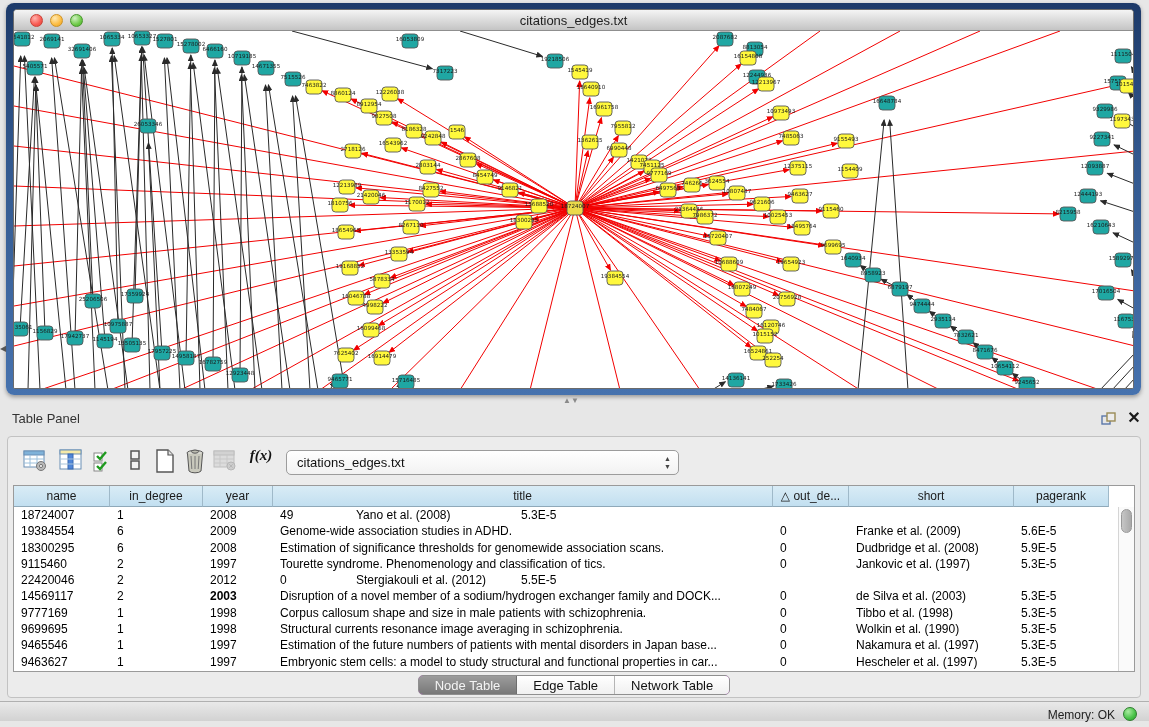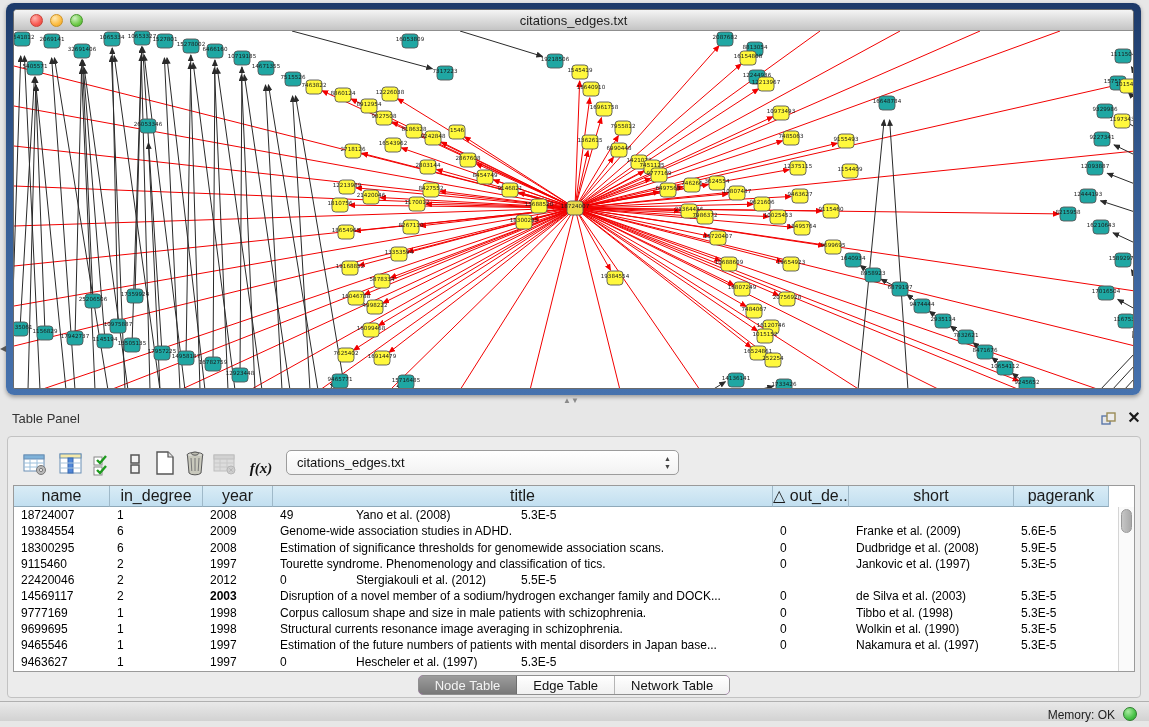--- a/index.html
+++ b/index.html
@@ -46,39 +46,39 @@
   .tp-header { position:absolute; left:0; top:404px; width:1149px; height:28px; }
   .tp-title { position:absolute; left:12px; top:7px; font-size:13px; color:#333; }
   .tp-float { position:absolute; left:1101px; top:8px; width:16px; height:14px; }
   .tp-close { position:absolute; left:1126px; top:5px; width:16px; height:18px;
     font-size:16px; font-weight:bold; color:#1a1a1a; line-height:18px; text-align:center;}
   .panel-body {
     position:absolute; left:7px; top:436px; width:1134px; height:262px;
     background:#ececec; border:1px solid #c2c2c2; border-radius:4px;
   }
   .tool-btn { position:absolute; top:10px; width:30px; height:30px; display:flex;
-    align-items:flex-end; justify-content:center; }
+    align-items:flex-start; justify-content:center; }
   .fx-label { font-family:"Liberation Serif", serif; font-style:italic; font-weight:bold;
     font-size:15px; color:#111; }
   .combo {
     position:absolute; left:278px; top:13px; width:393px; height:25px;
     background:linear-gradient(180deg,#ffffff,#f2f2f2); border:1px solid #9c9c9c; border-radius:5px;
     font-size:13px; color:#111; line-height:23px; padding-left:10px;
   }
   .combo .steppers { position:absolute; right:7px; top:4px; font-size:7px; line-height:8px; color:#444; text-align:center;}
   
   .table-wrap {
     position:absolute; left:5px; top:48px; width:1122px; height:187px;
     background:#fff; border:1px solid #9a9a9a;
   }
   .thead { position:absolute; left:0; top:0; height:21px; display:flex; }
   .th {
     height:21px; background:linear-gradient(180deg,#d9ecf6,#c2dff0);
     border-right:1px solid #9fb9c9; border-bottom:1px solid #8fa9b9;
-    font-size:16px; color:#1a1a1a; text-align:center; line-height:20px;
+    font-size:12px; color:#1a1a1a; text-align:center; line-height:20px;
     overflow:hidden; white-space:nowrap;
   }
   .tbody { position:absolute; left:0; top:21px; right:17px; bottom:0; overflow:hidden; }
   .tr { display:flex; height:16.3px; }
   .td { font-size:12px; color:#000; line-height:16px; padding-left:7px;
     overflow:hidden; white-space:nowrap; }
   .vscroll { position:absolute; right:0; top:21px; width:16px; bottom:0;
     background:#fafafa; border-left:1px solid #d5d5d5; }
   .vthumb { position:absolute; left:2px; top:2px; width:11px; height:24px;
     background:linear-gradient(90deg,#c6c6c6,#a9a9a9); border-radius:6px; border:1px solid #999;}
@@ -719,20 +719,21 @@
           <div class="td" style="width: 70px;">1997</div>
           <div class="td" style="width: 500px;">Estimation of the future numbers of patients with mental disorders in Japan base...</div>
           <div class="td" style="width: 76px;">0</div>
           <div class="td" style="width: 165px;">Nakamura et al. (1997)</div>
           <div class="td" style="width: 95px;">5.3E-5</div>
         </div>
         <div class="tr">
           <div class="td" style="width: 96px;">9463627</div>
           <div class="td" style="width: 93px;">1</div>
           <div class="td" style="width: 70px;">1997</div>
+          <div class="td" style="width: 500px;">Embryonic stem cells: a model to study structural and functional properties in car...</div>
           <div class="td" style="width: 76px;">0</div>
           <div class="td" style="width: 165px;">Hescheler et al. (1997)</div>
           <div class="td" style="width: 95px;">5.3E-5</div>
         </div>
       </div>
     <div class="vscroll">
       <div class="vthumb"></div>
     </div>
   </div>
 

